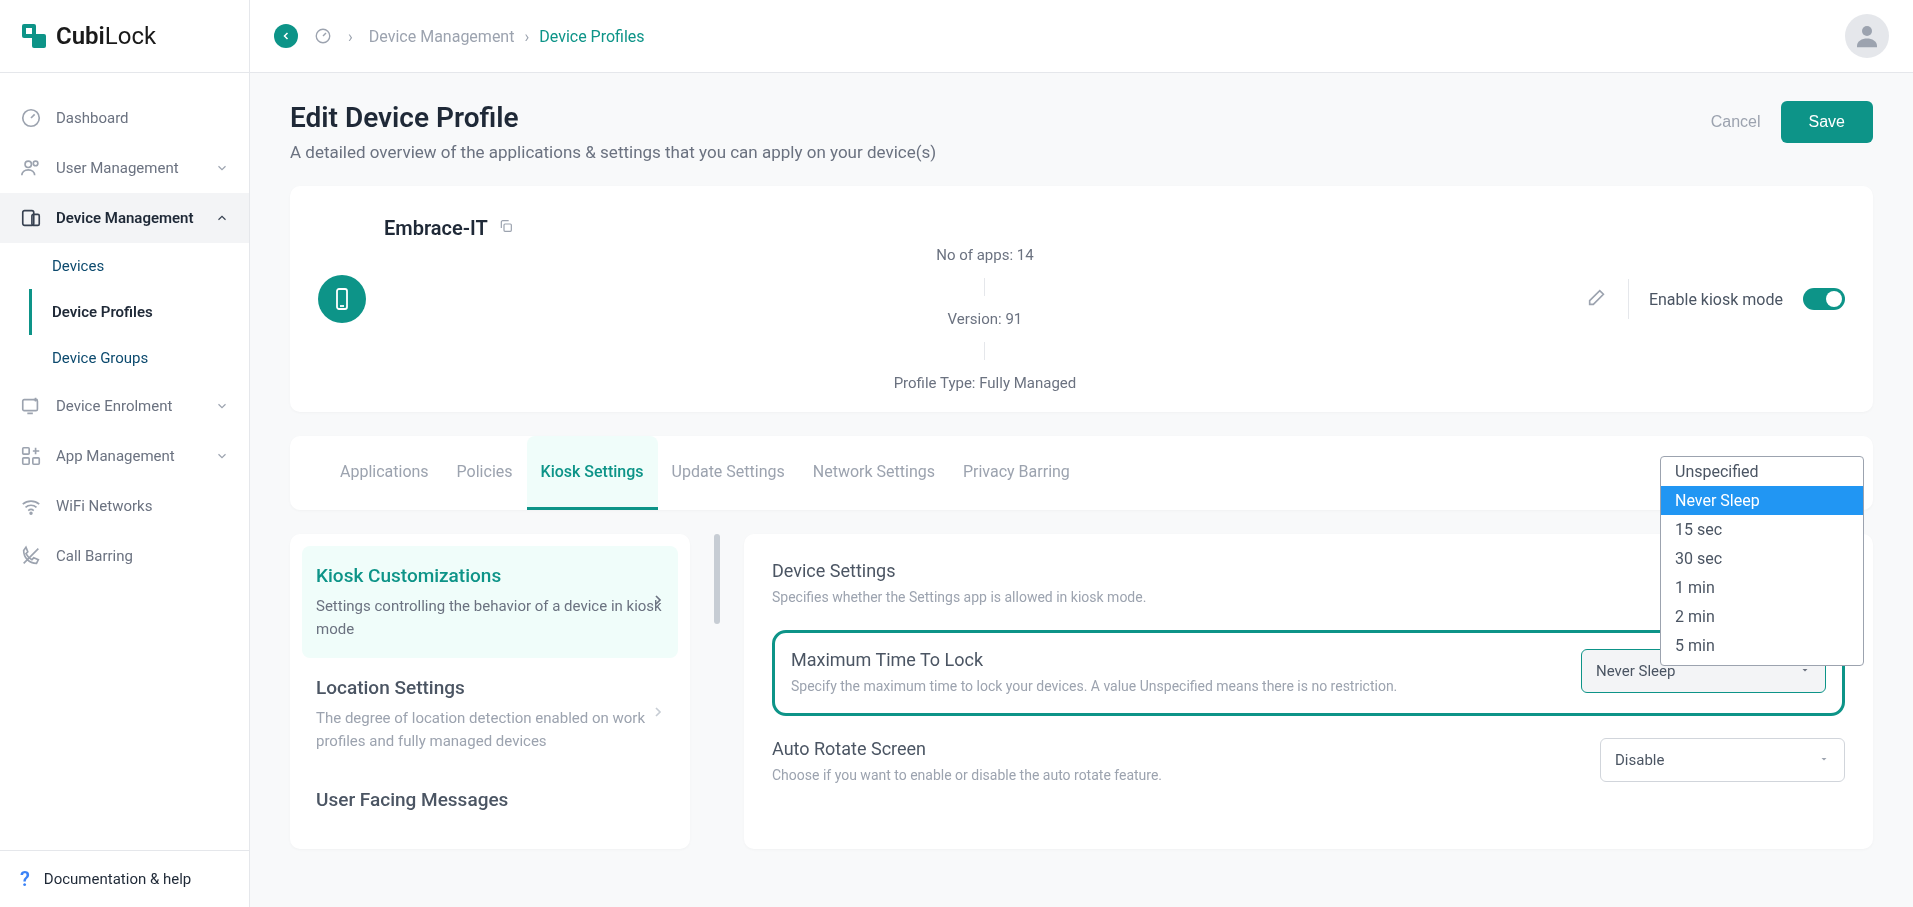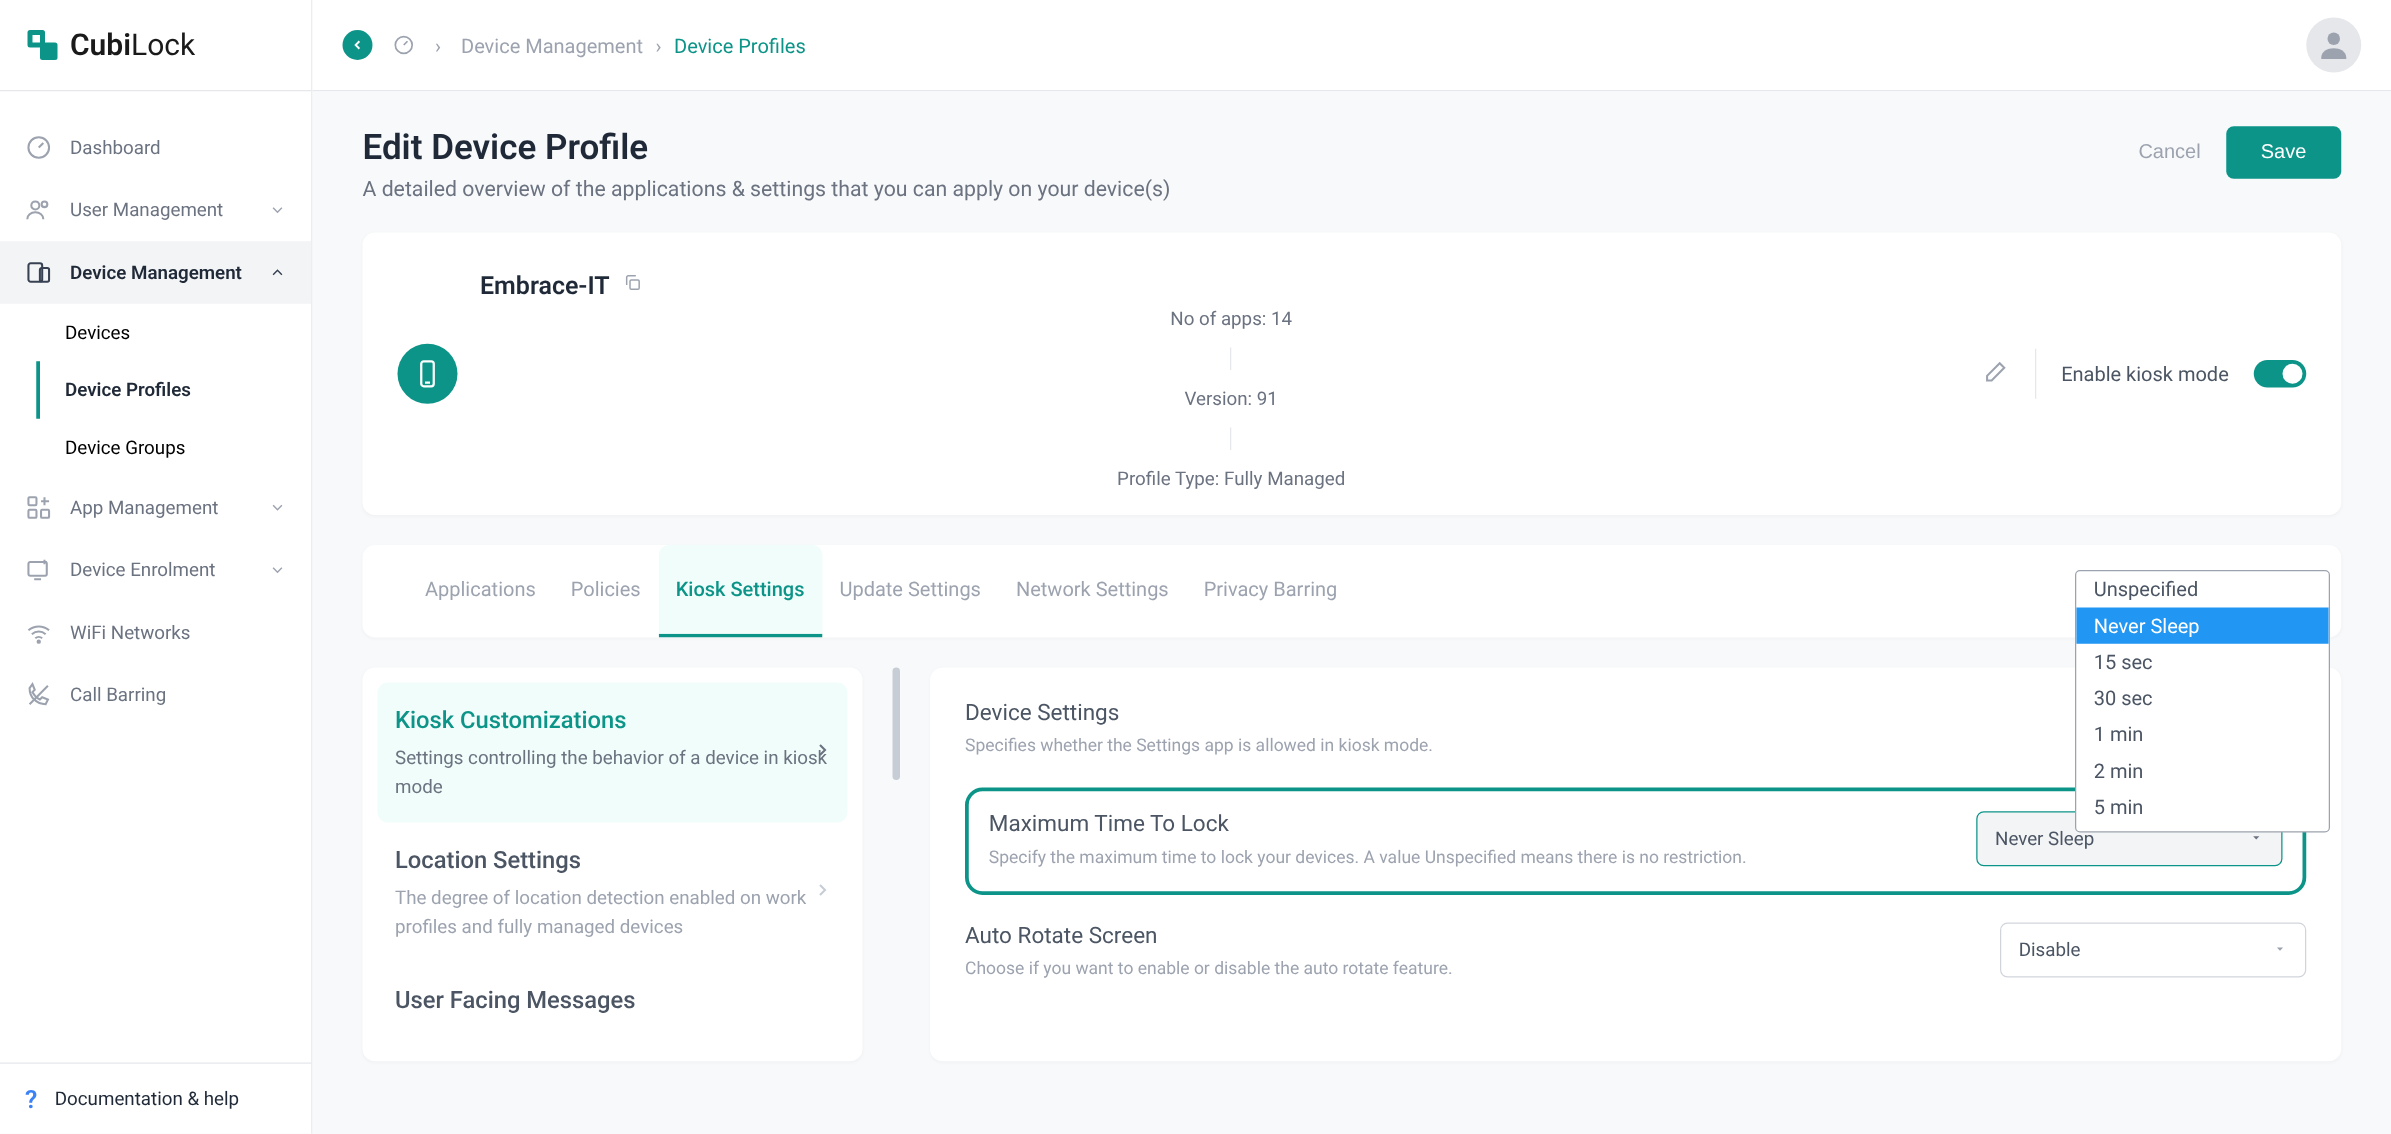--- a/index.html
+++ b/index.html
@@ -16,21 +16,21 @@
 .logo-text .light { font-weight: 400; }
 
 .nav { flex: 1; padding-top: 20px; overflow-y: auto; }
 .nav-item { display: flex; align-items: center; padding: 14px 20px; color: #6b7280; cursor: pointer; gap: 14px; font-size: 15px; }
 .nav-item.active { color: #1f2937; font-weight: 600; background: #f3f4f6; }
 .nav-icon { width: 22px; height: 22px; display: flex; align-items: center; justify-content: center; }
 .nav-label { flex: 1; }
 .nav-chev { width: 14px; height: 14px; }
 
 .sub-nav { padding-left: 30px; border-left: 2px solid transparent; }
-.sub-item { padding: 14px 20px; color: #000000; cursor: pointer; font-size: 15px; border-left: 3px solid transparent; margin-left: -3px; }
+.sub-item { padding: 14px 20px; color: #0c4a6e; cursor: pointer; font-size: 15px; border-left: 3px solid transparent; margin-left: -3px; }
 .sub-item.active { color: #1f2937; font-weight: 600; border-left-color: #0d9488; }
 
 .nav-bottom { border-top: 1px solid #e5e7eb; }
 .nav-help { display: flex; align-items: center; padding: 16px 20px; gap: 14px; color: #1f2937; font-size: 15px; }
 .help-icon { color: #3b82f6; font-size: 20px; font-weight: 600; }
 
 
 .main { flex: 1; display: flex; flex-direction: column; }
 .topbar { height: 73px; background: #fff; border-bottom: 1px solid #e5e7eb; display: flex; align-items: center; padding: 0 24px; justify-content: space-between; }
 .top-left { display: flex; align-items: center; gap: 16px; }
@@ -157,39 +157,39 @@
             </svg></span>
       </div>
       <div class="sub-nav">
         <div class="sub-item">Devices</div>
         <div class="sub-item active">Device Profiles</div>
         <div class="sub-item">Device Groups</div>
       </div>
       <div class="nav-item">
         <span class="nav-icon">
             <svg width="22" height="22" viewBox="0 0 24 24" fill="none" stroke="#9ca3af" stroke-width="1.8">
+              <rect x="3" y="5" width="16" height="12" rx="1.5"></rect>
+              <path d="M17 3v4M15 5h4M8 20h6"></path>
+            </svg>
+          </span>
+        <span class="nav-label">Device Enrolment</span>
+        <span class="nav-chev"><svg width="14" height="14" viewBox="0 0 24 24" fill="none" stroke="#9ca3af" stroke-width="2">
+              <path d="M6 9l6 6 6-6"></path>
+            </svg></span>
+      </div>
+      <div class="nav-item">
+        <span class="nav-icon">
+            <svg width="22" height="22" viewBox="0 0 24 24" fill="none" stroke="#9ca3af" stroke-width="1.8">
               <rect x="3" y="3" width="7" height="7" rx="1"></rect>
               <rect x="3" y="14" width="7" height="7" rx="1"></rect>
               <rect x="14" y="14" width="7" height="7" rx="1"></rect>
               <path d="M17 3v7M14 6.5h7"></path>
             </svg>
           </span>
         <span class="nav-label">App Management</span>
-        <span class="nav-chev"><svg width="14" height="14" viewBox="0 0 24 24" fill="none" stroke="#9ca3af" stroke-width="2">
-              <path d="M6 9l6 6 6-6"></path>
-            </svg></span>
-      </div>
-      <div class="nav-item">
-        <span class="nav-icon">
-            <svg width="22" height="22" viewBox="0 0 24 24" fill="none" stroke="#9ca3af" stroke-width="1.8">
-              <rect x="3" y="5" width="16" height="12" rx="1.5"></rect>
-              <path d="M17 3v4M15 5h4M8 20h6"></path>
-            </svg>
-          </span>
-        <span class="nav-label">Device Enrolment</span>
         <span class="nav-chev"><svg width="14" height="14" viewBox="0 0 24 24" fill="none" stroke="#9ca3af" stroke-width="2">
               <path d="M6 9l6 6 6-6"></path>
             </svg></span>
       </div>
       <div class="nav-item">
         <span class="nav-icon">
             <svg width="22" height="22" viewBox="0 0 24 24" fill="none" stroke="#9ca3af" stroke-width="1.8">
               <path d="M3 10a14 14 0 0 1 18 0M6 13.5a9 9 0 0 1 12 0M9 17a4.5 4.5 0 0 1 6 0"></path>
               <circle cx="12" cy="20" r="1" fill="#9ca3af"></circle>
             </svg>

